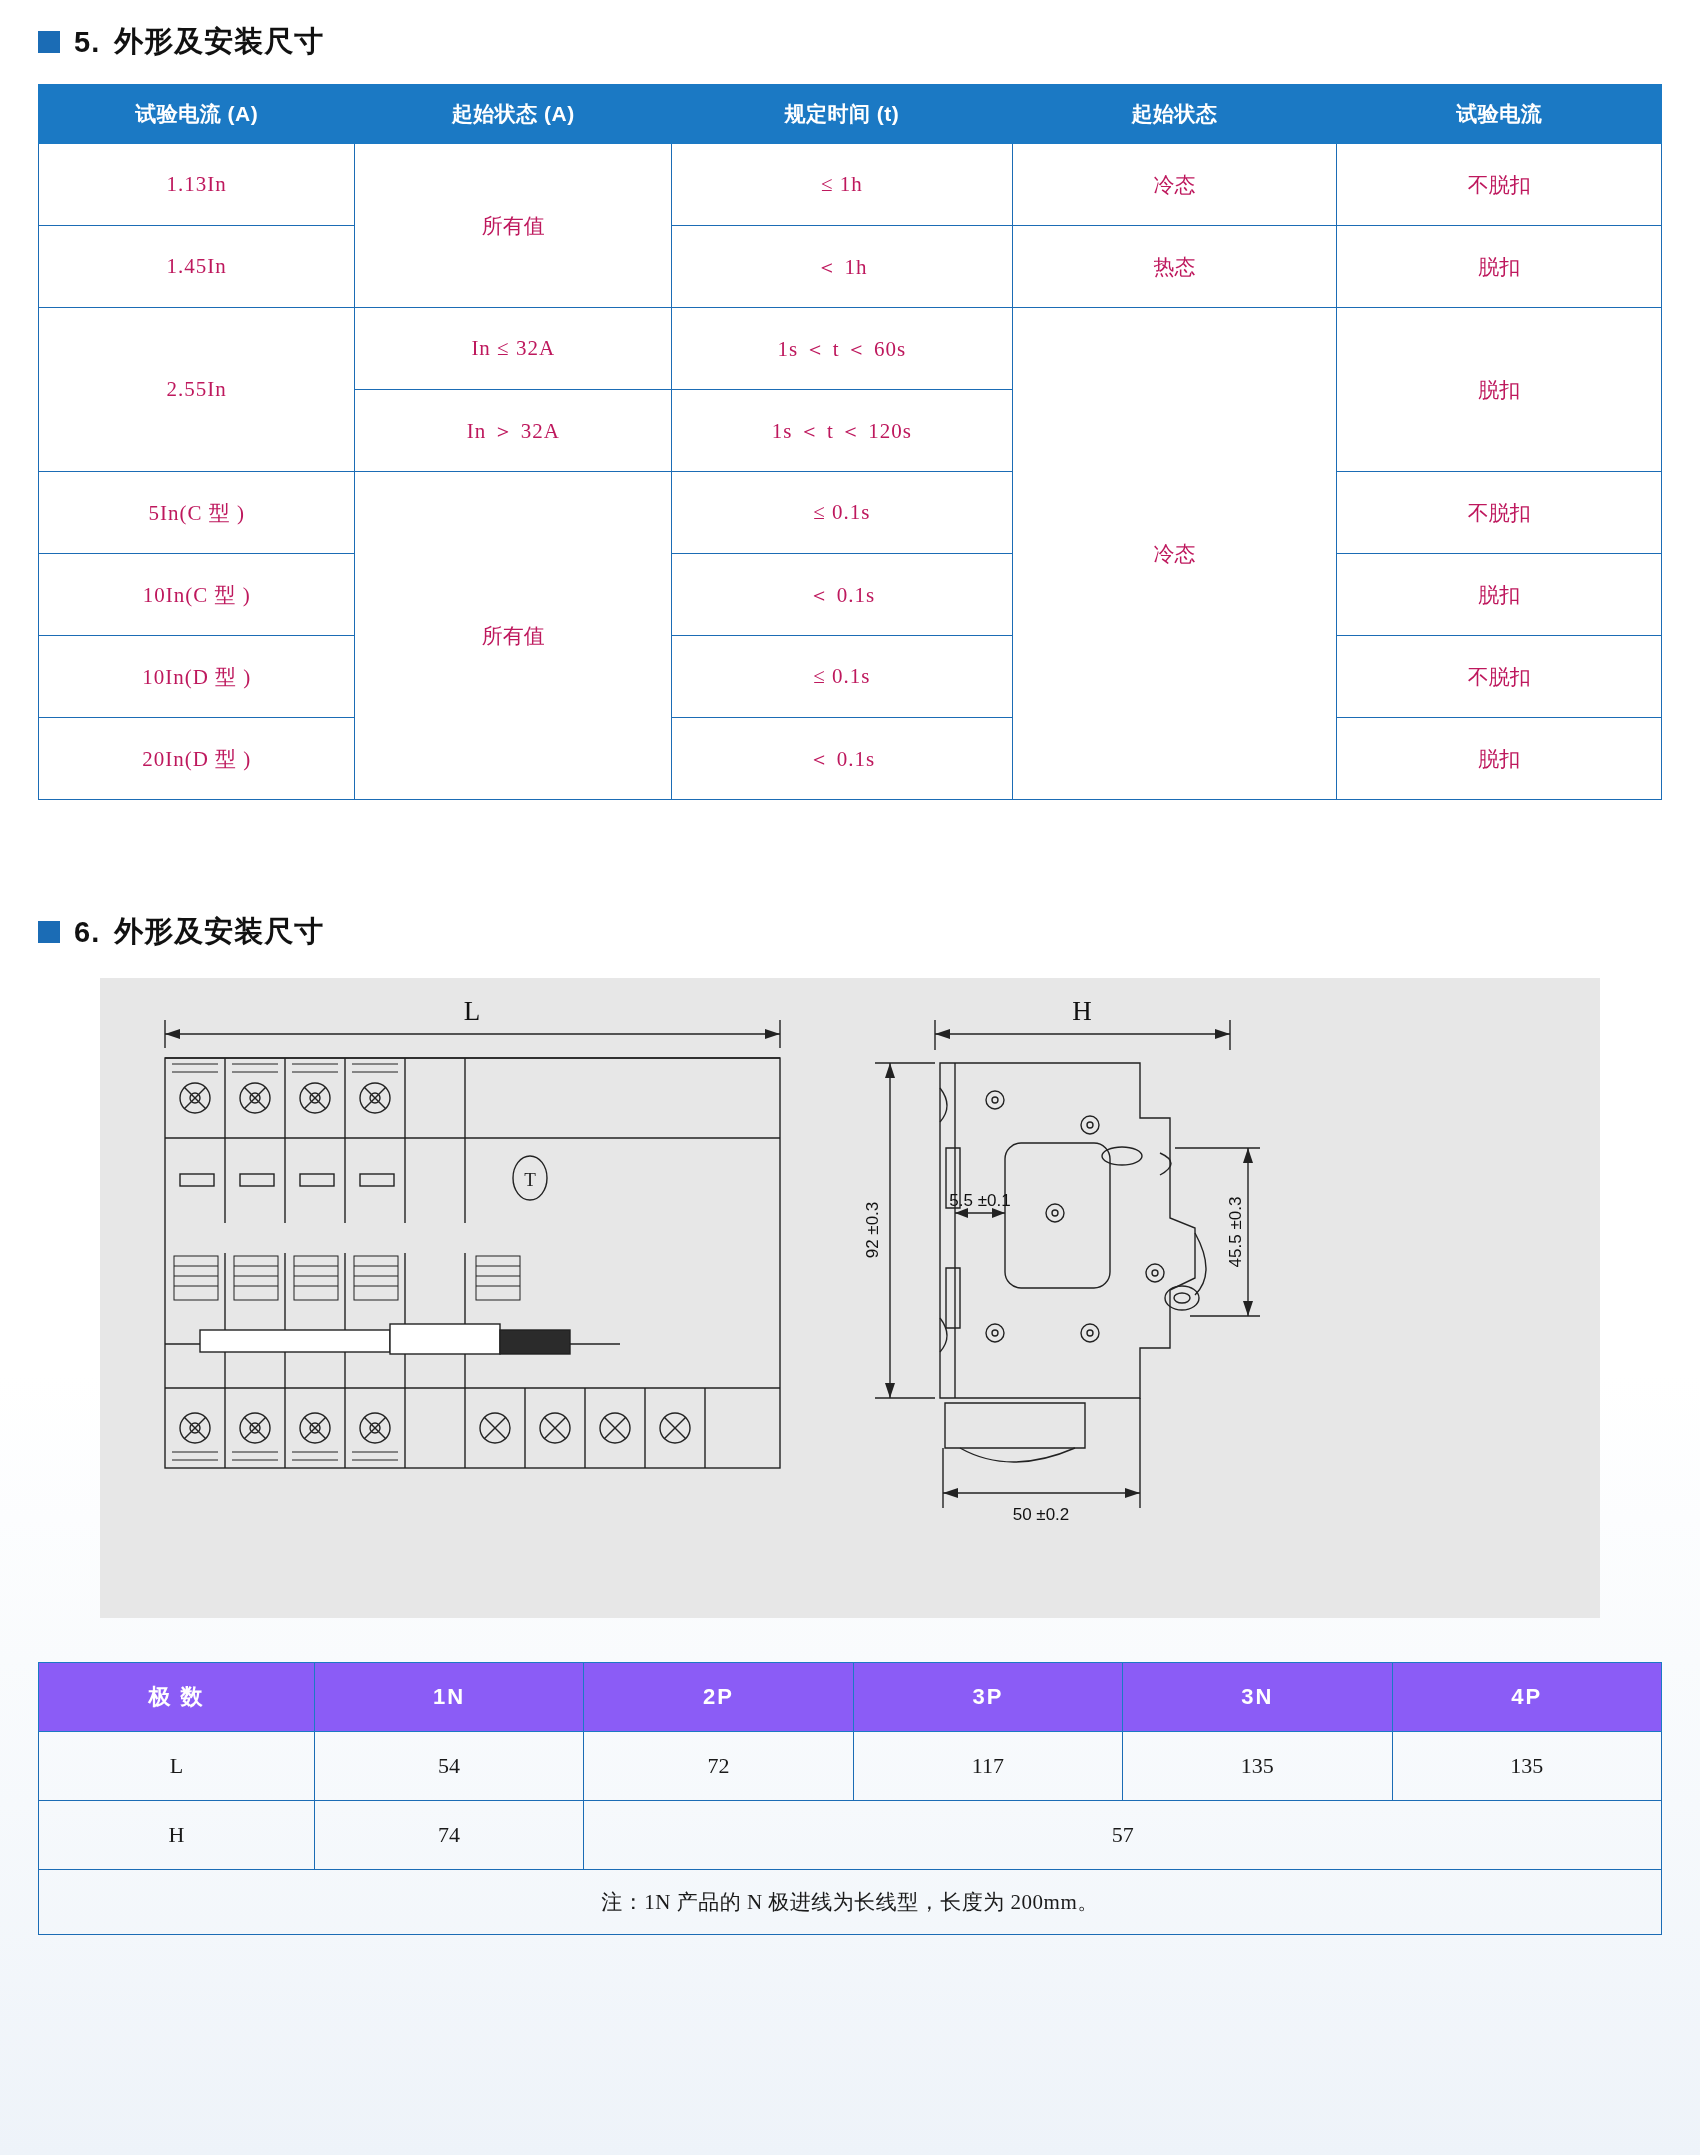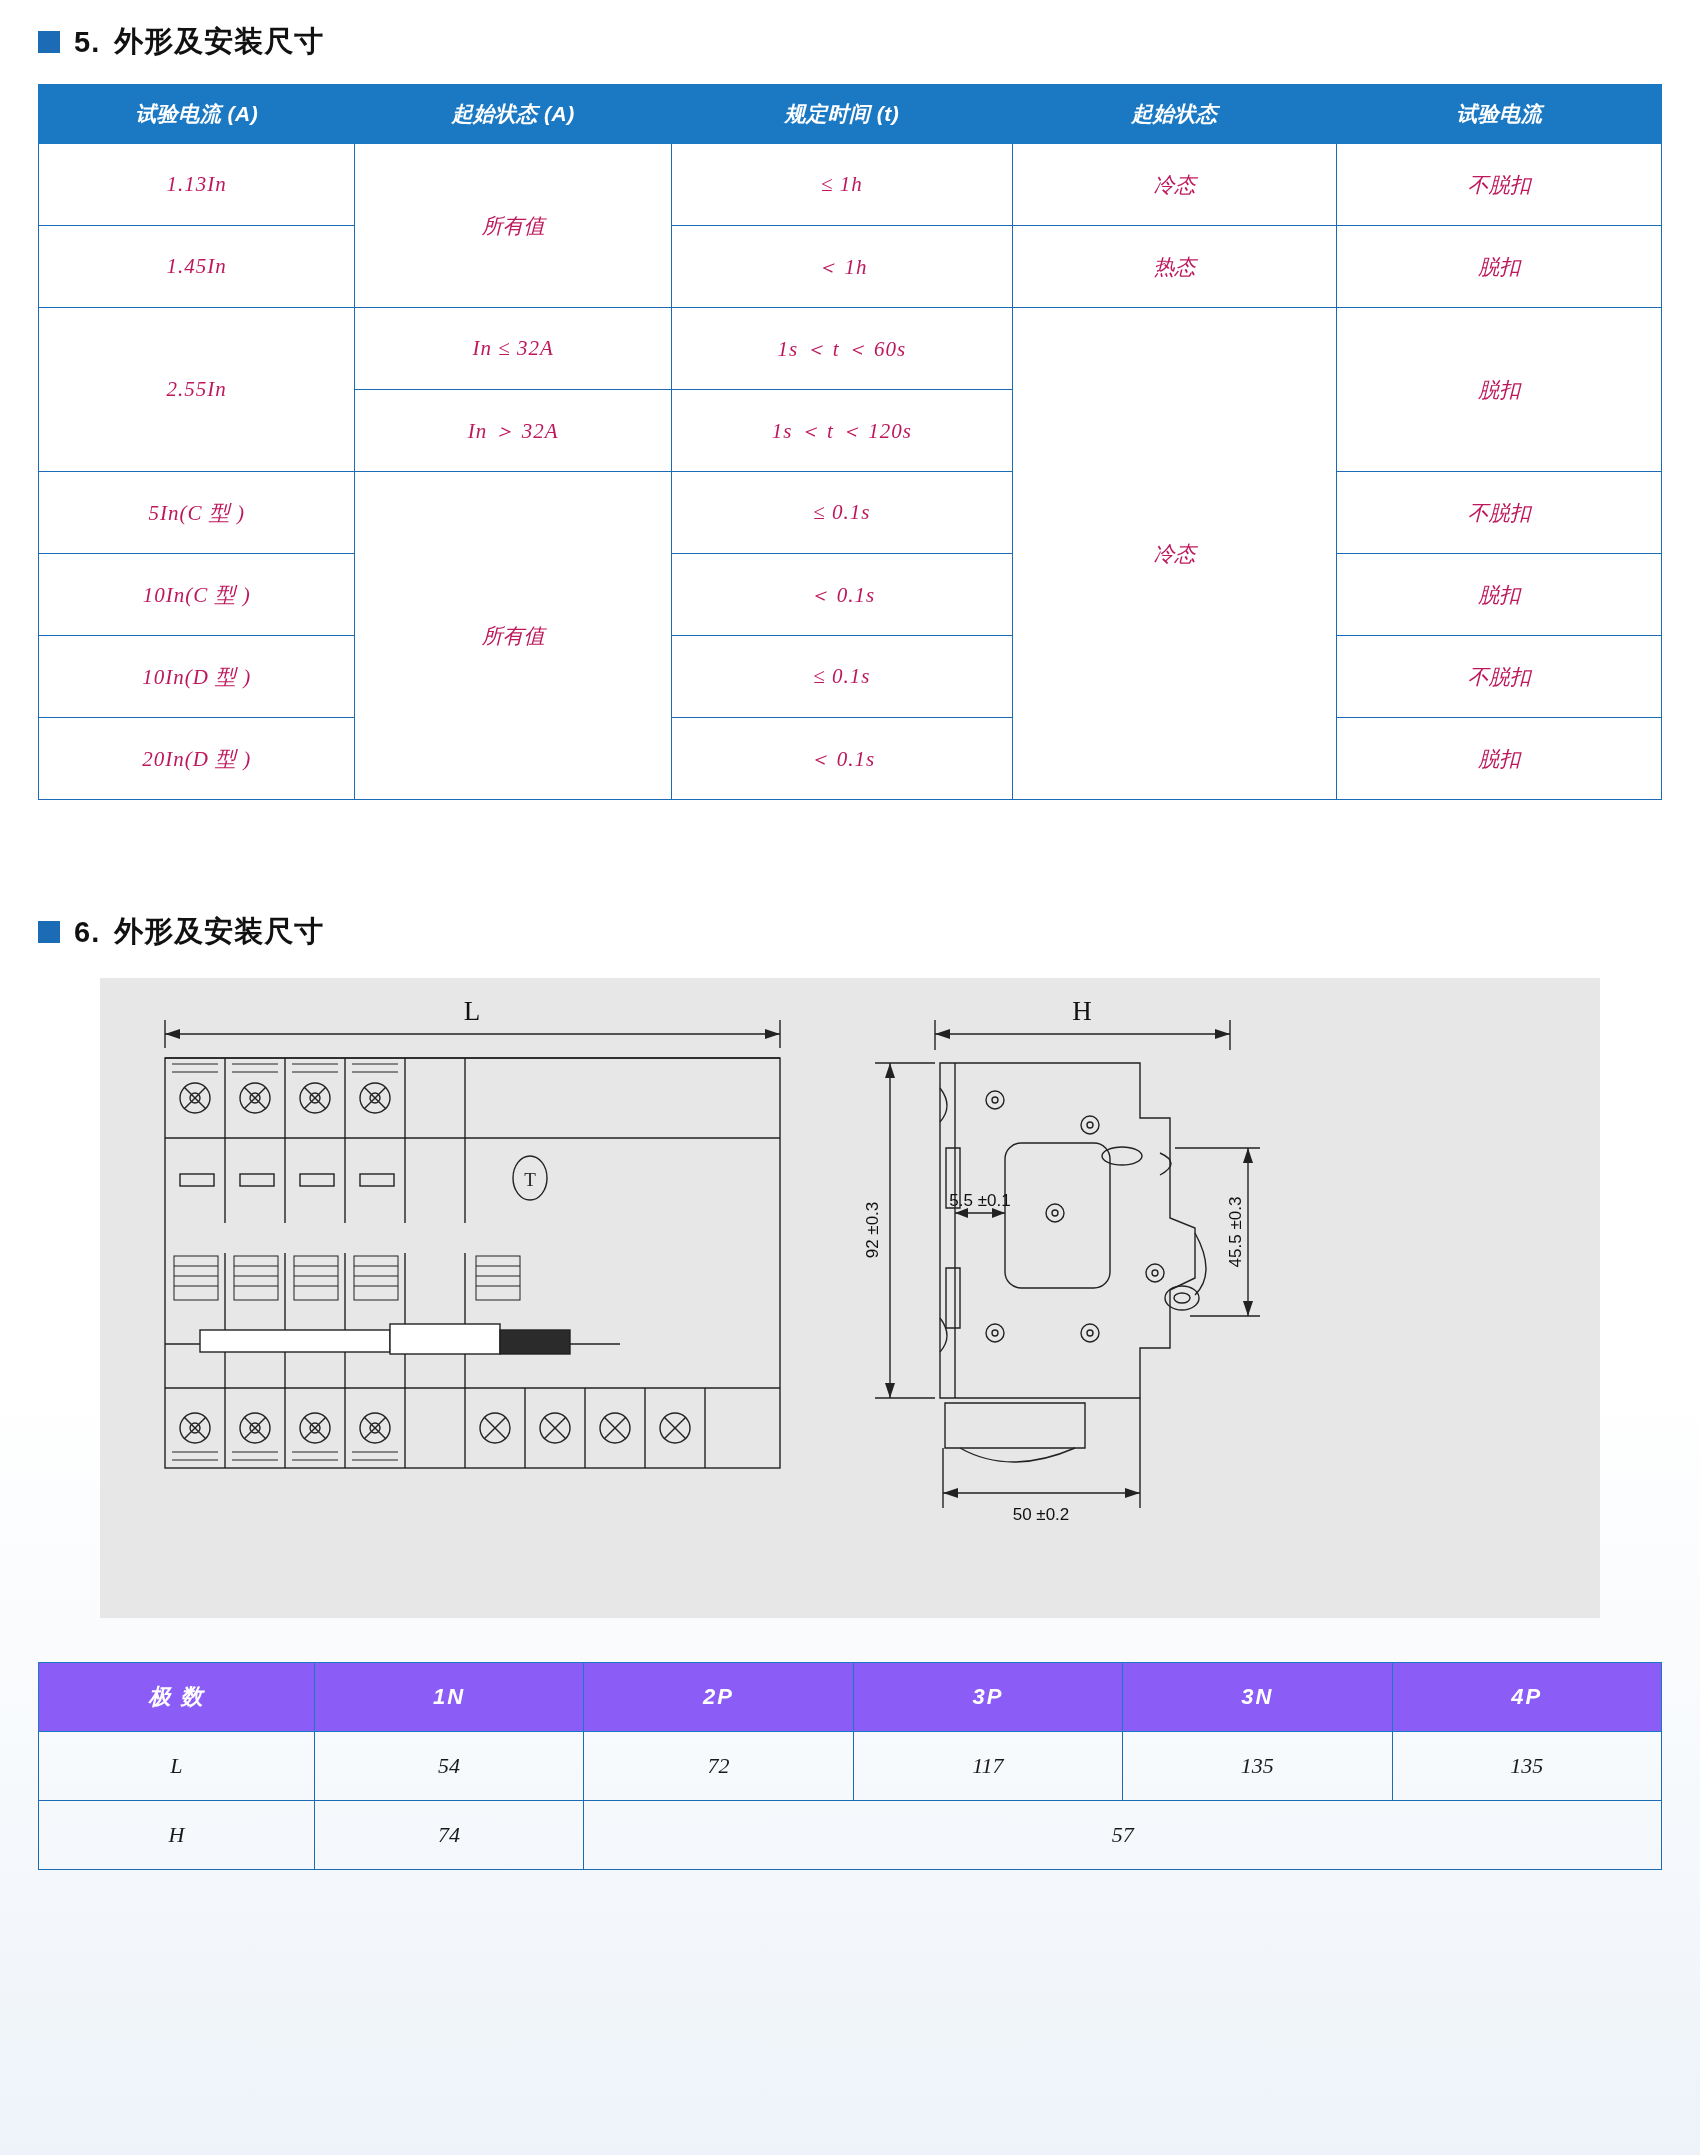--- a/index.html
+++ b/index.html
@@ -54,21 +54,20 @@
     color: #111;
   }
   .head-1 { margin-top: 22px; margin-bottom: 22px; }
   .head-2 { margin-top: 0px; margin-bottom: 26px; }
 
   
   table {
     border-collapse: collapse;
     width: 100%;
     table-layout: fixed;
-    font-style: italic;
   }
   table td, table th {
     border: 1px solid #1b6cb5;
     text-align: center;
     vertical-align: middle;
   }
   .t1 th {
     background: #1b79c4;
     color: #ffffff;
     font-family: "Liberation Sans", sans-serif;
@@ -446,16 +445,19 @@
         <td>72</td>
         <td>117</td>
         <td>135</td>
         <td>135</td>
       </tr>
       <tr>
         <td>H</td>
         <td>74</td>
         <td colspan="4">57</td>
       </tr>
+      <tr>
+        <td colspan="6" class="note">注：1N 产品的 N 极进线为长线型，长度为 200mm。</td>
+      </tr>
     </tbody>
   </table>
 
 </div>
 
 </body></html>

